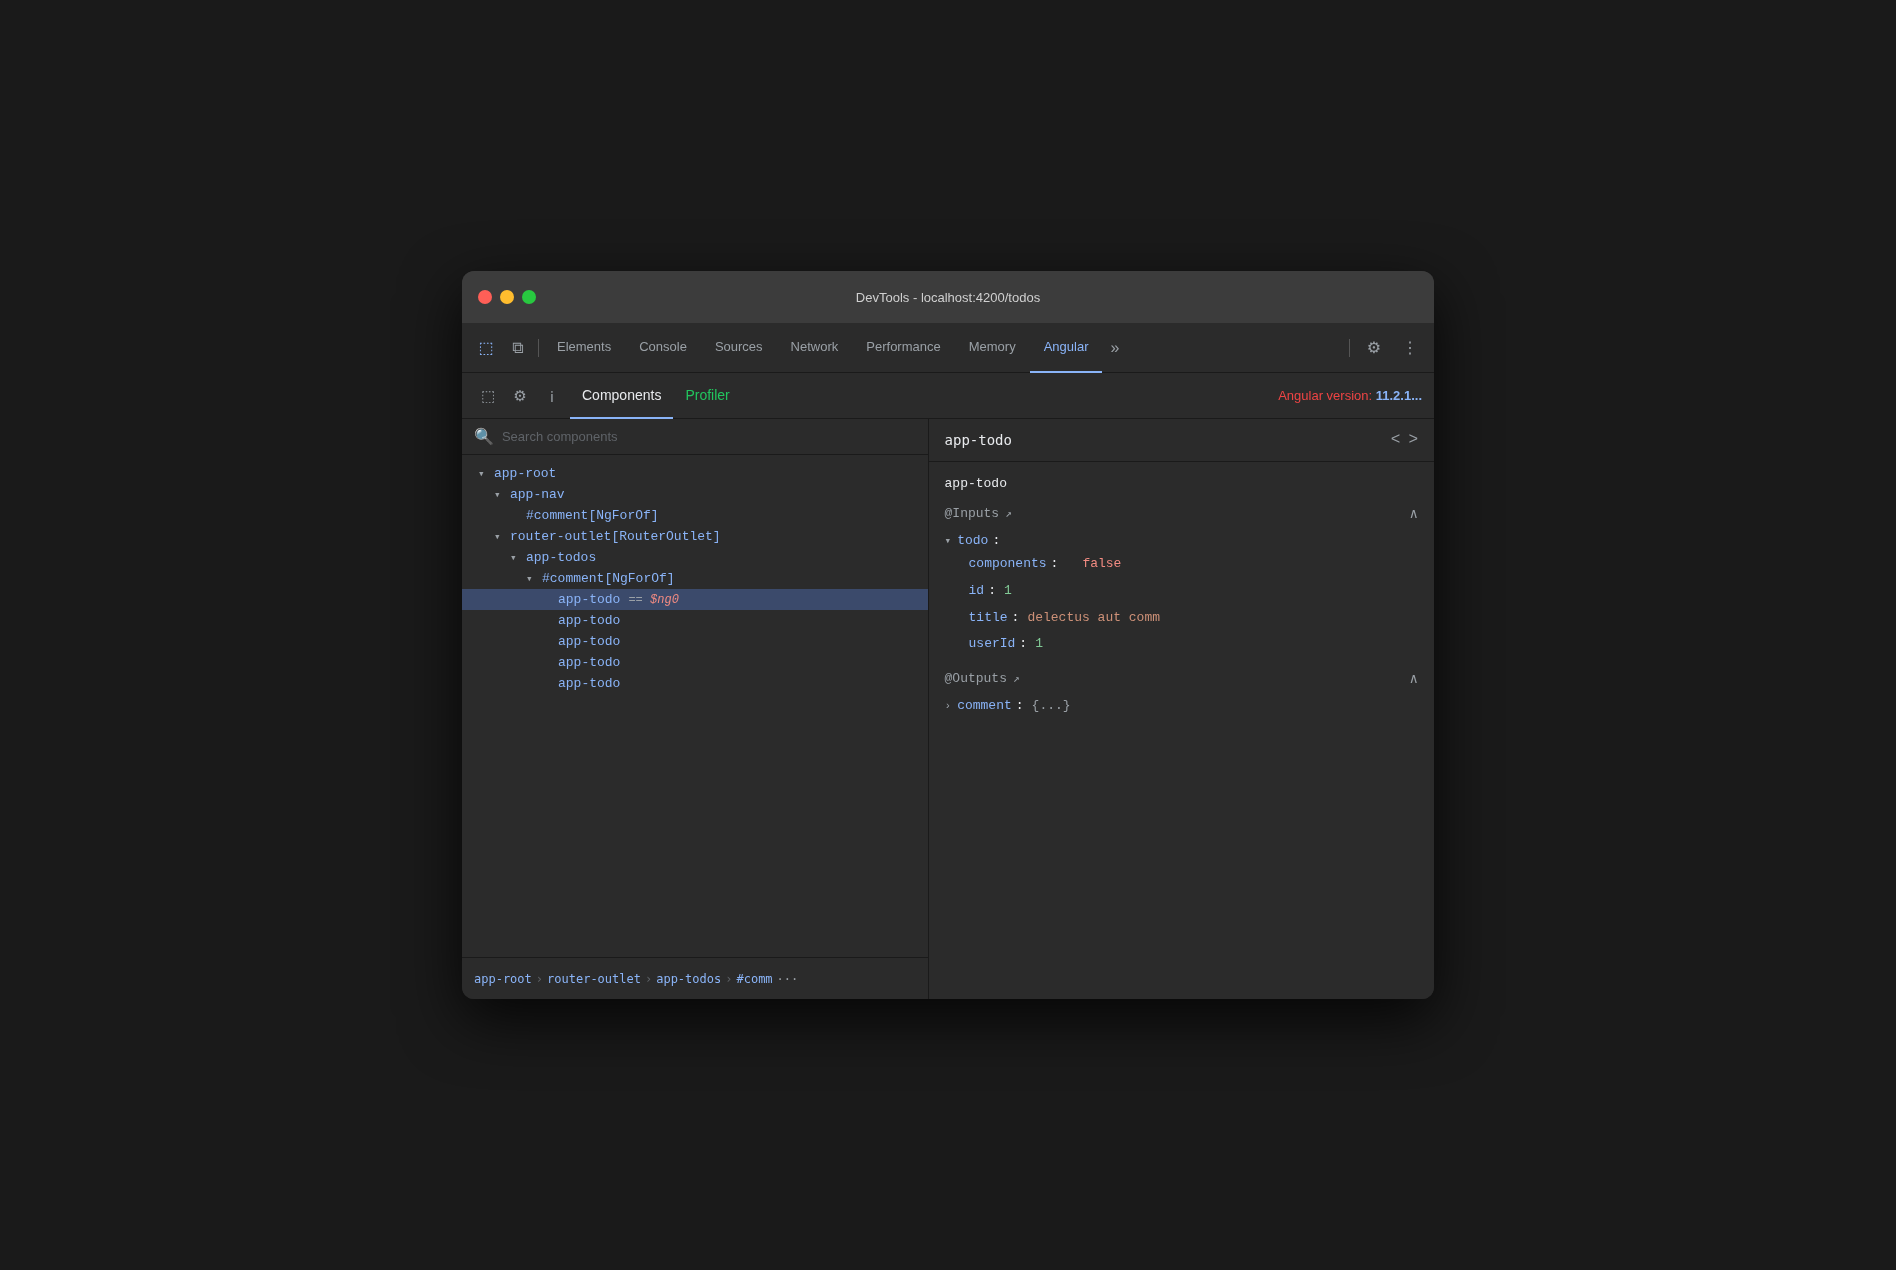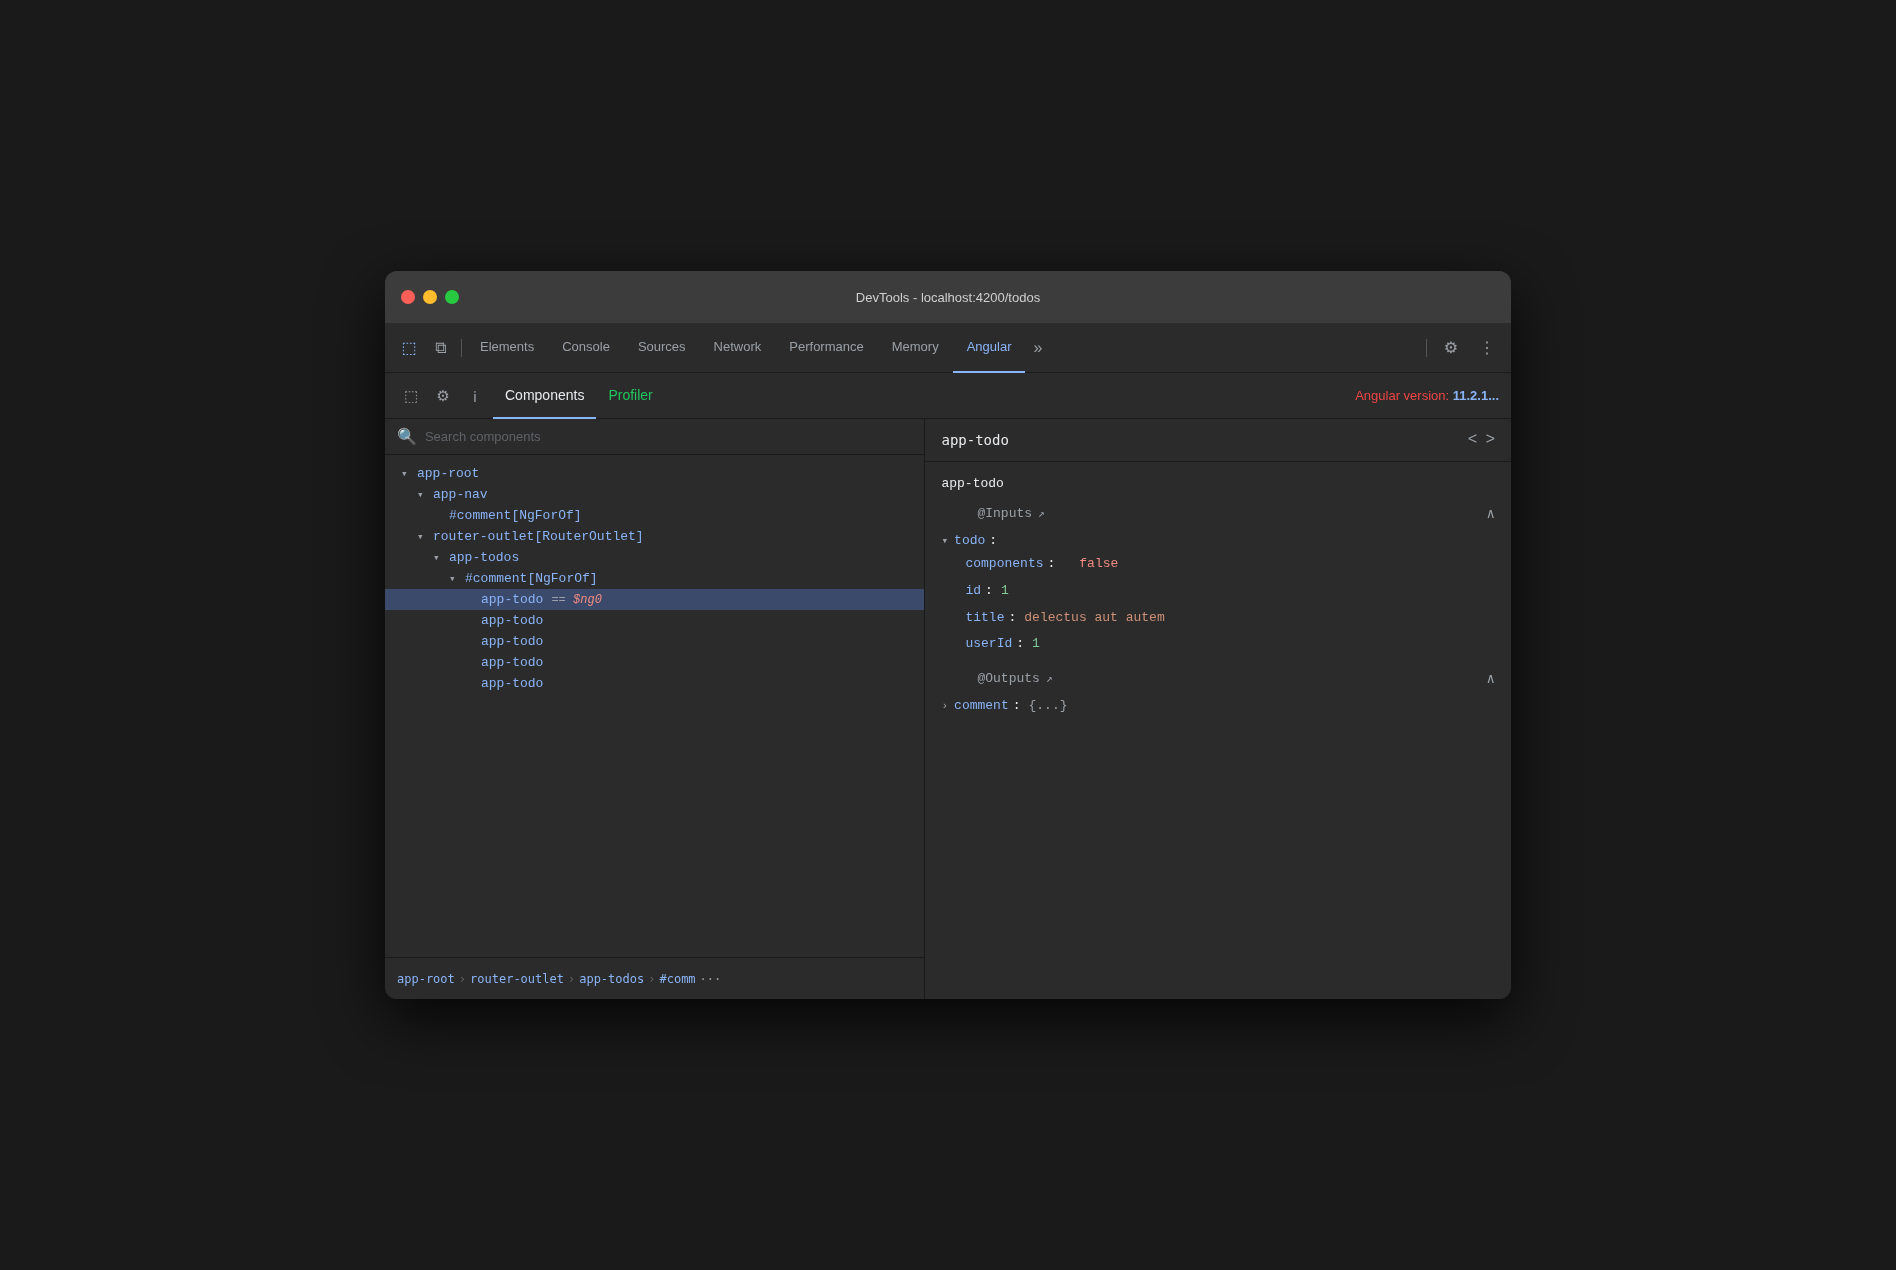--- a/index.html
+++ b/index.html
@@ -5,21 +5,21 @@
     * { box-sizing: border-box; margin: 0; padding: 0; }
     body {
       background: #1a1a1a;
       display: flex;
       justify-content: center;
       align-items: center;
       min-height: 100vh;
       font-family: -apple-system, BlinkMacSystemFont, 'Segoe UI', sans-serif;
     }
     .window {
-      width: 1126px;
+      width: 972px;
       background: #2b2b2b;
       border-radius: 12px;
       overflow: hidden;
       box-shadow: 0 20px 60px rgba(0,0,0,0.8);
     }
     .titlebar {
       background: #3c3c3c;
       height: 52px;
       display: flex;
       align-items: center;
@@ -281,21 +281,20 @@
       justify-content: space-between;
       padding: 8px 16px;
       cursor: pointer;
     }
     .section-title {
       color: #9aa0a6;
       font-size: 13px;
       display: flex;
       align-items: center;
       gap: 6px;
-      margin-left: 36px;
     }
     .section-title .ext-icon {
       font-size: 11px;
       color: #9aa0a6;
     }
     .section-toggle {
       color: #9aa0a6;
       font-size: 14px;
     }
     .prop-row {
@@ -514,21 +513,21 @@
             <span style="margin-left:20px;" class="prop-value-false">false</span>
           </div>
           <div class="prop-row">
             <span class="prop-key">id</span>
             <span class="prop-colon">:</span>
             <span style="margin-left:4px;" class="prop-value-num">1</span>
           </div>
           <div class="prop-row">
             <span class="prop-key">title</span>
             <span class="prop-colon">:</span>
-            <span style="margin-left:4px;" class="prop-value-str">delectus aut autem</span>
+            <span style="margin-left:4px;" class="prop-value-str">delectus aut comm</span>
           </div>
           <div class="prop-row">
             <span class="prop-key">userId</span>
             <span class="prop-colon">:</span>
             <span style="margin-left:4px;" class="prop-value-num">1</span>
           </div>
         </div>
 
         <div class="outputs-section">
           <div class="section-header">

